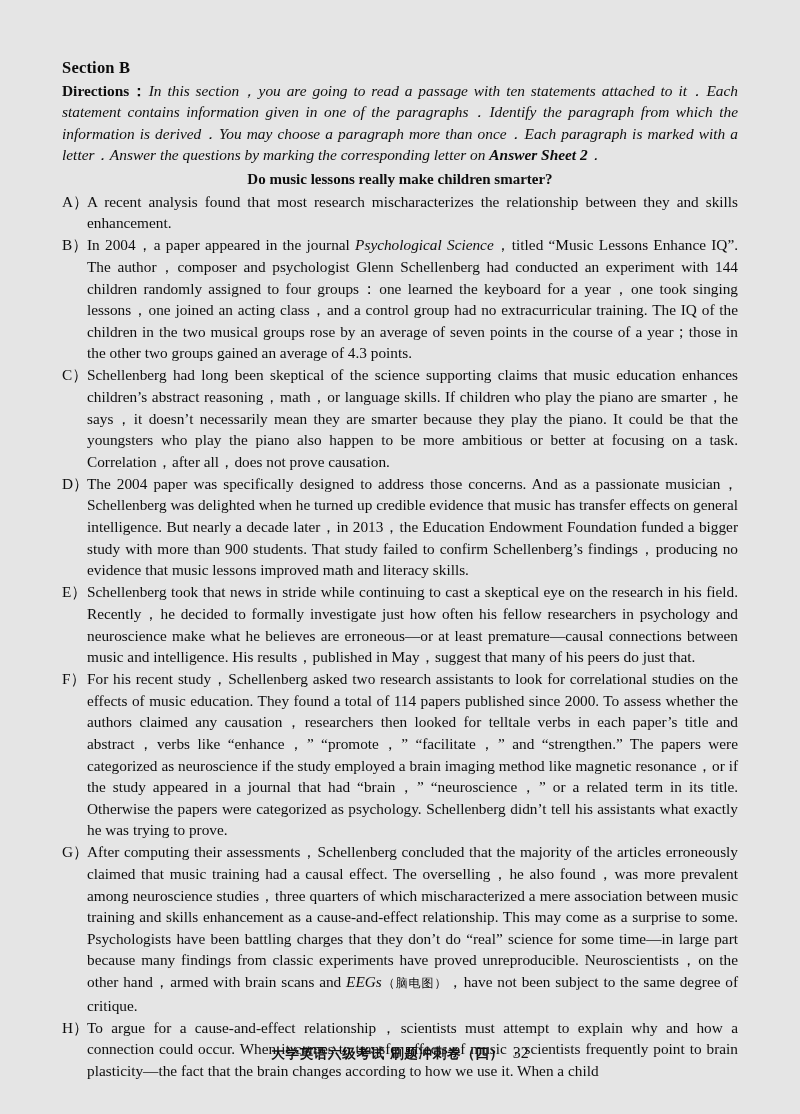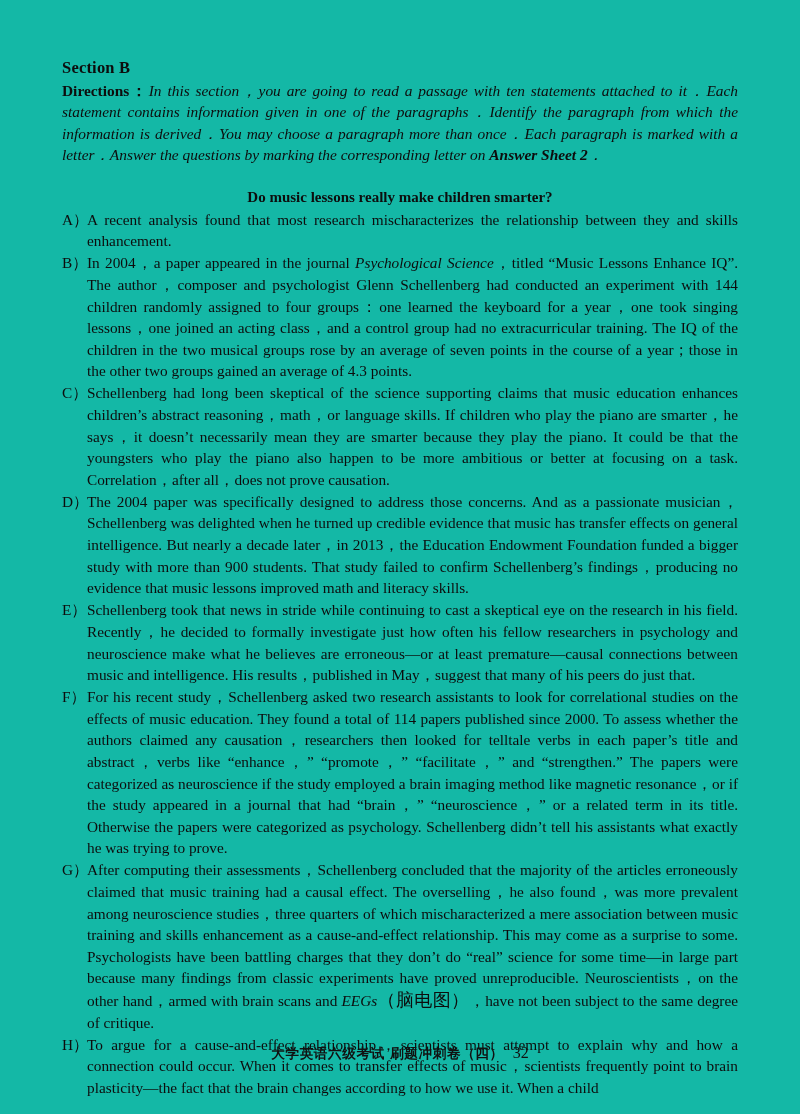--- a/index.html
+++ b/index.html
@@ -15,21 +15,21 @@
     position: relative;
     overflow: hidden;
   }
 
   .page {
     position: absolute;
     left: 0;
     top: 0;
     width: 800px;
     height: 1114px;
-    background: #14b8a6;
+    background: #e5e5e5;
   }
 
   .content {
     position: absolute;
     left: 62px;
     top: 58px;
     width: 676px;
   }
 
   
@@ -40,21 +40,21 @@
     line-height: 20px;
     margin: 0 0 2px 0;
   }
 
   
   .directions {
     font-size: 15.4px;
     line-height: 21.4px;
     text-align: justify;
     text-justify: inter-word;
-    margin: 0 0 20px 0;
+    margin: 0 0 2px 0;
     font-style: italic;
   }
   .directions .lead {
     font-weight: bold;
     font-style: normal;
   }
   .directions .colon {
     font-style: normal;
     font-weight: bold;
   }
@@ -97,21 +97,21 @@
     text-align: left;
     white-space: nowrap;
   }
   .para-text {
     display: block;
   }
   .para em.title-italic {
   }
   .para .cn-gloss {
     font-family: "DejaVu Sans", sans-serif;
-    font-size: 18px;
+    font-size: 12px;
     font-style: normal;
   }
 
   
   .footer {
     position: absolute;
     left: 0;
     right: 0;
     top: 1044px;
     text-align: center;

